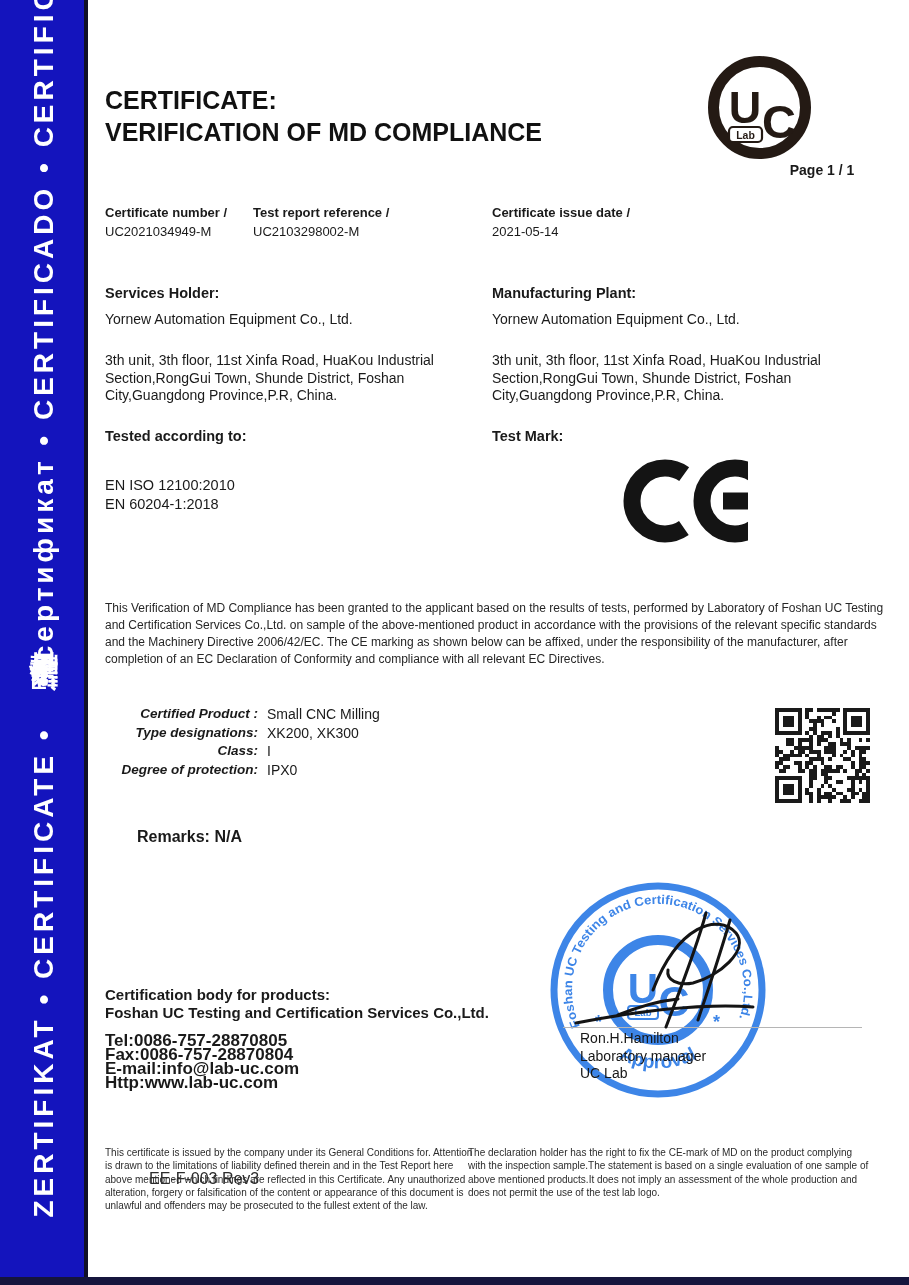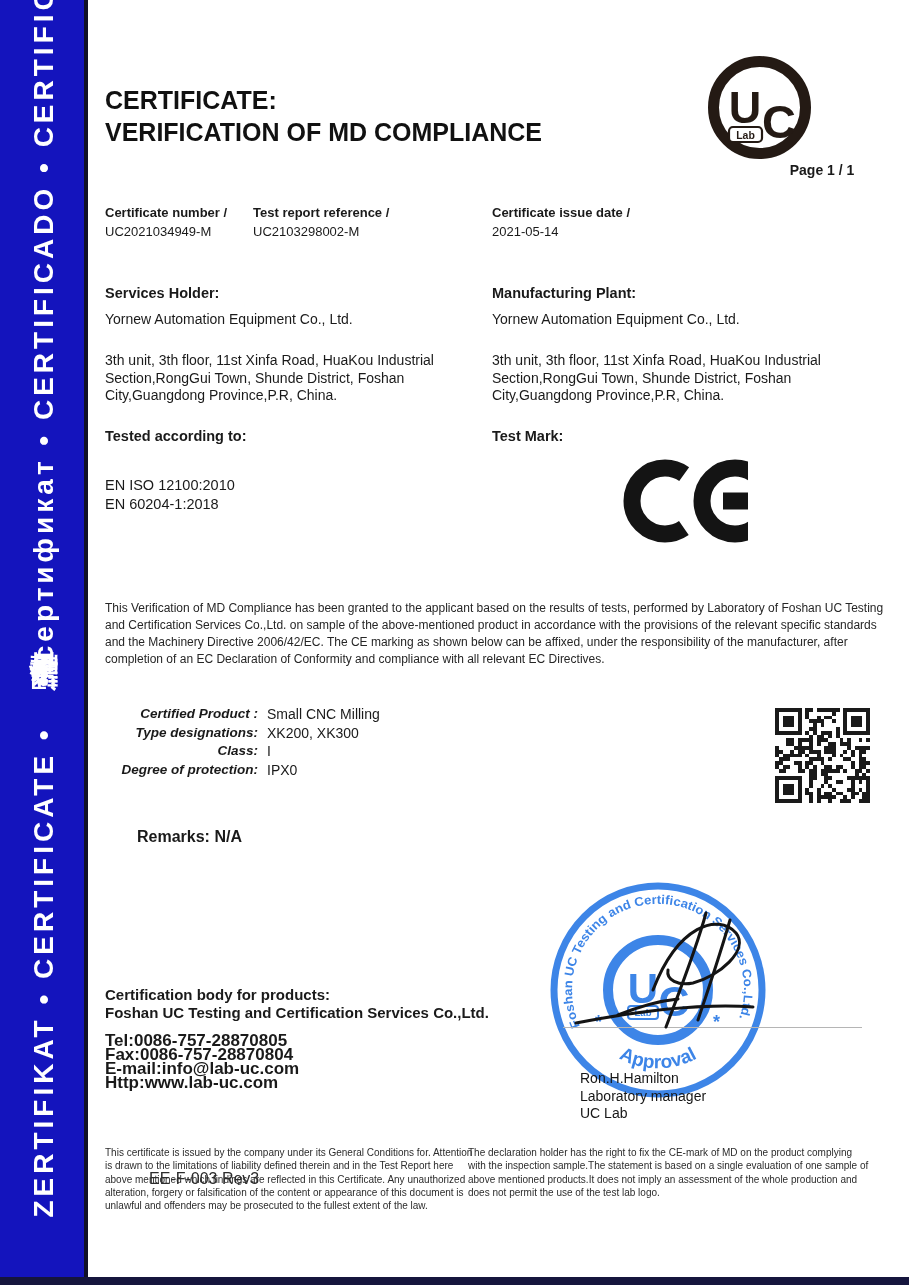--- a/index.html
+++ b/index.html
@@ -66,21 +66,21 @@
   
   .cb-heading{position:absolute;left:105px;top:986px;font-weight:bold;font-size:15px;line-height:18px;}
   .cb-contacts{position:absolute;left:105px;top:1034px;font-weight:bold;font-size:17px;line-height:14px;}
   
   .stamp{position:absolute;left:543px;top:875px;opacity:.92;}
   .stamp .sb-stroke{stroke:var(--stamp-blue);fill:none;}
   .stamp .sb-fill{fill:var(--stamp-blue);}
   .sig-line{position:absolute;left:563px;top:1027px;width:299px;height:1px;background:#b5b5b5;}
   .signature{position:absolute;left:558px;top:895px;}
   .signature path{stroke:#141414;fill:none;stroke-width:3;stroke-linecap:round;}
-  .signatory{position:absolute;left:580px;top:1030px;font-size:14px;line-height:17.5px;color:#161616;margin-top:40px;}
+  .signatory{position:absolute;left:580px;top:1030px;font-size:14px;line-height:17.5px;color:#161616;}
   
   .disclaimer{position:absolute;top:1146px;font-size:10px;line-height:13.3px;color:#2c2c2c;}
   .d-left{left:105px;width:368px;}
   .d-right{left:468px;width:402px;}
   .doc-code{position:absolute;left:105px;top:1170px;font-size:16px;color:#2c2c2c;padding-left:44px;}
   text{font-family:"Liberation Sans",sans-serif;}
 </style>
 </head>
 <body>
 

